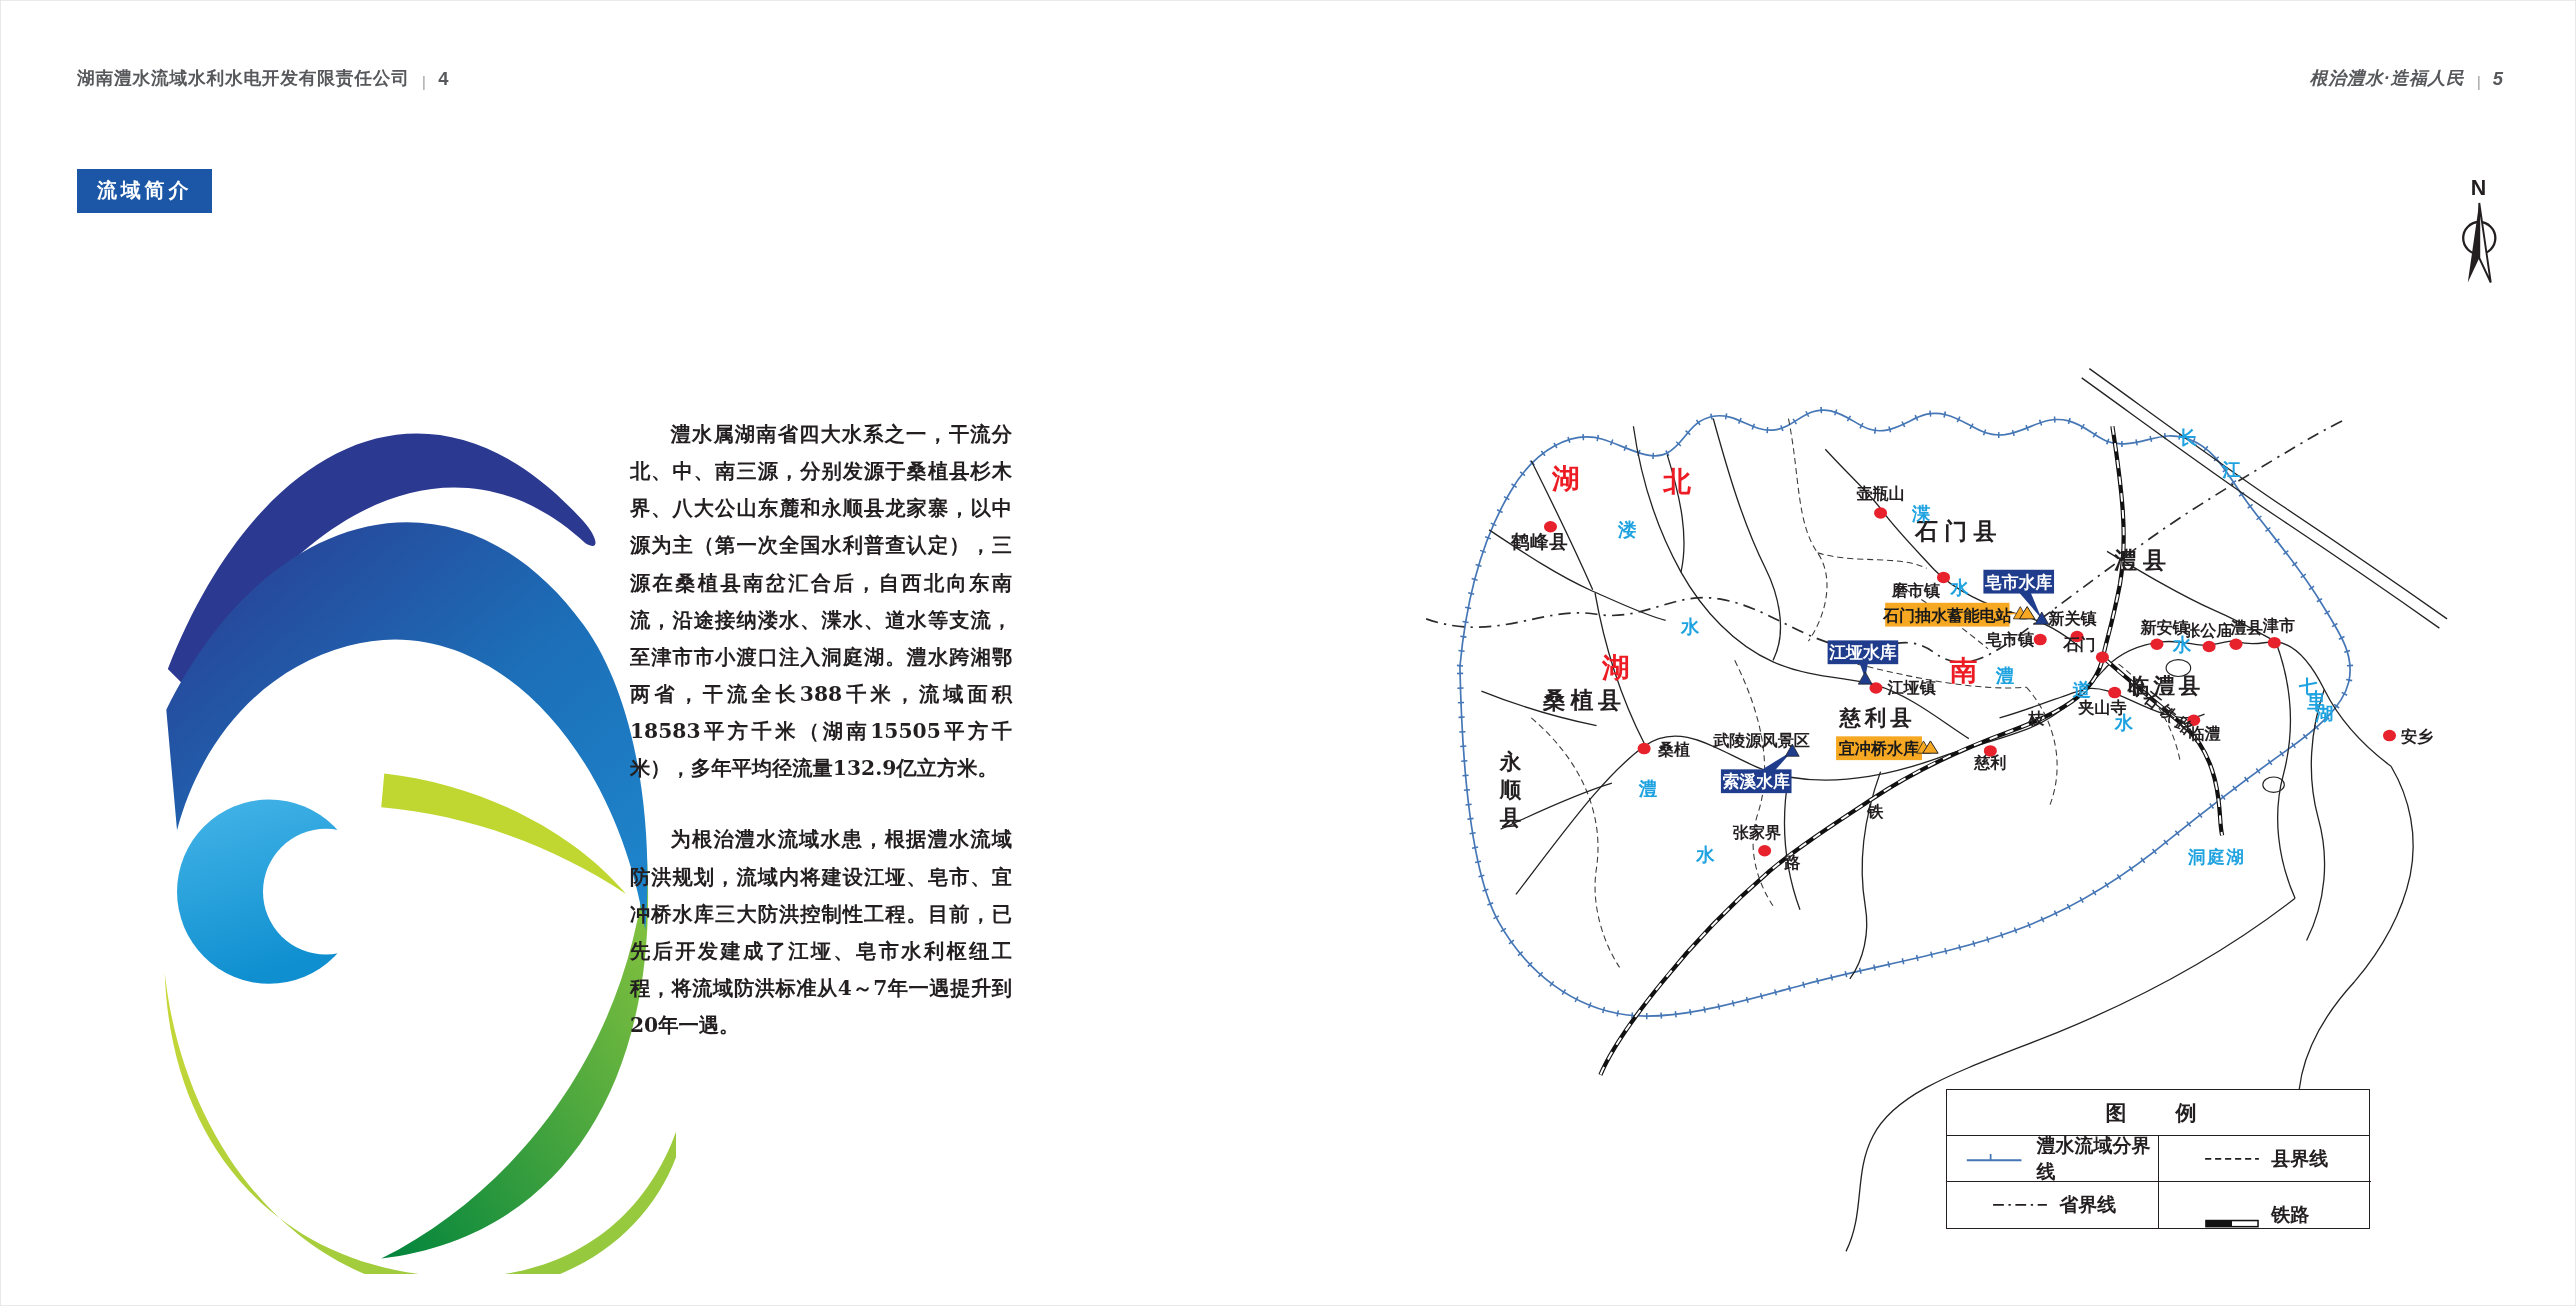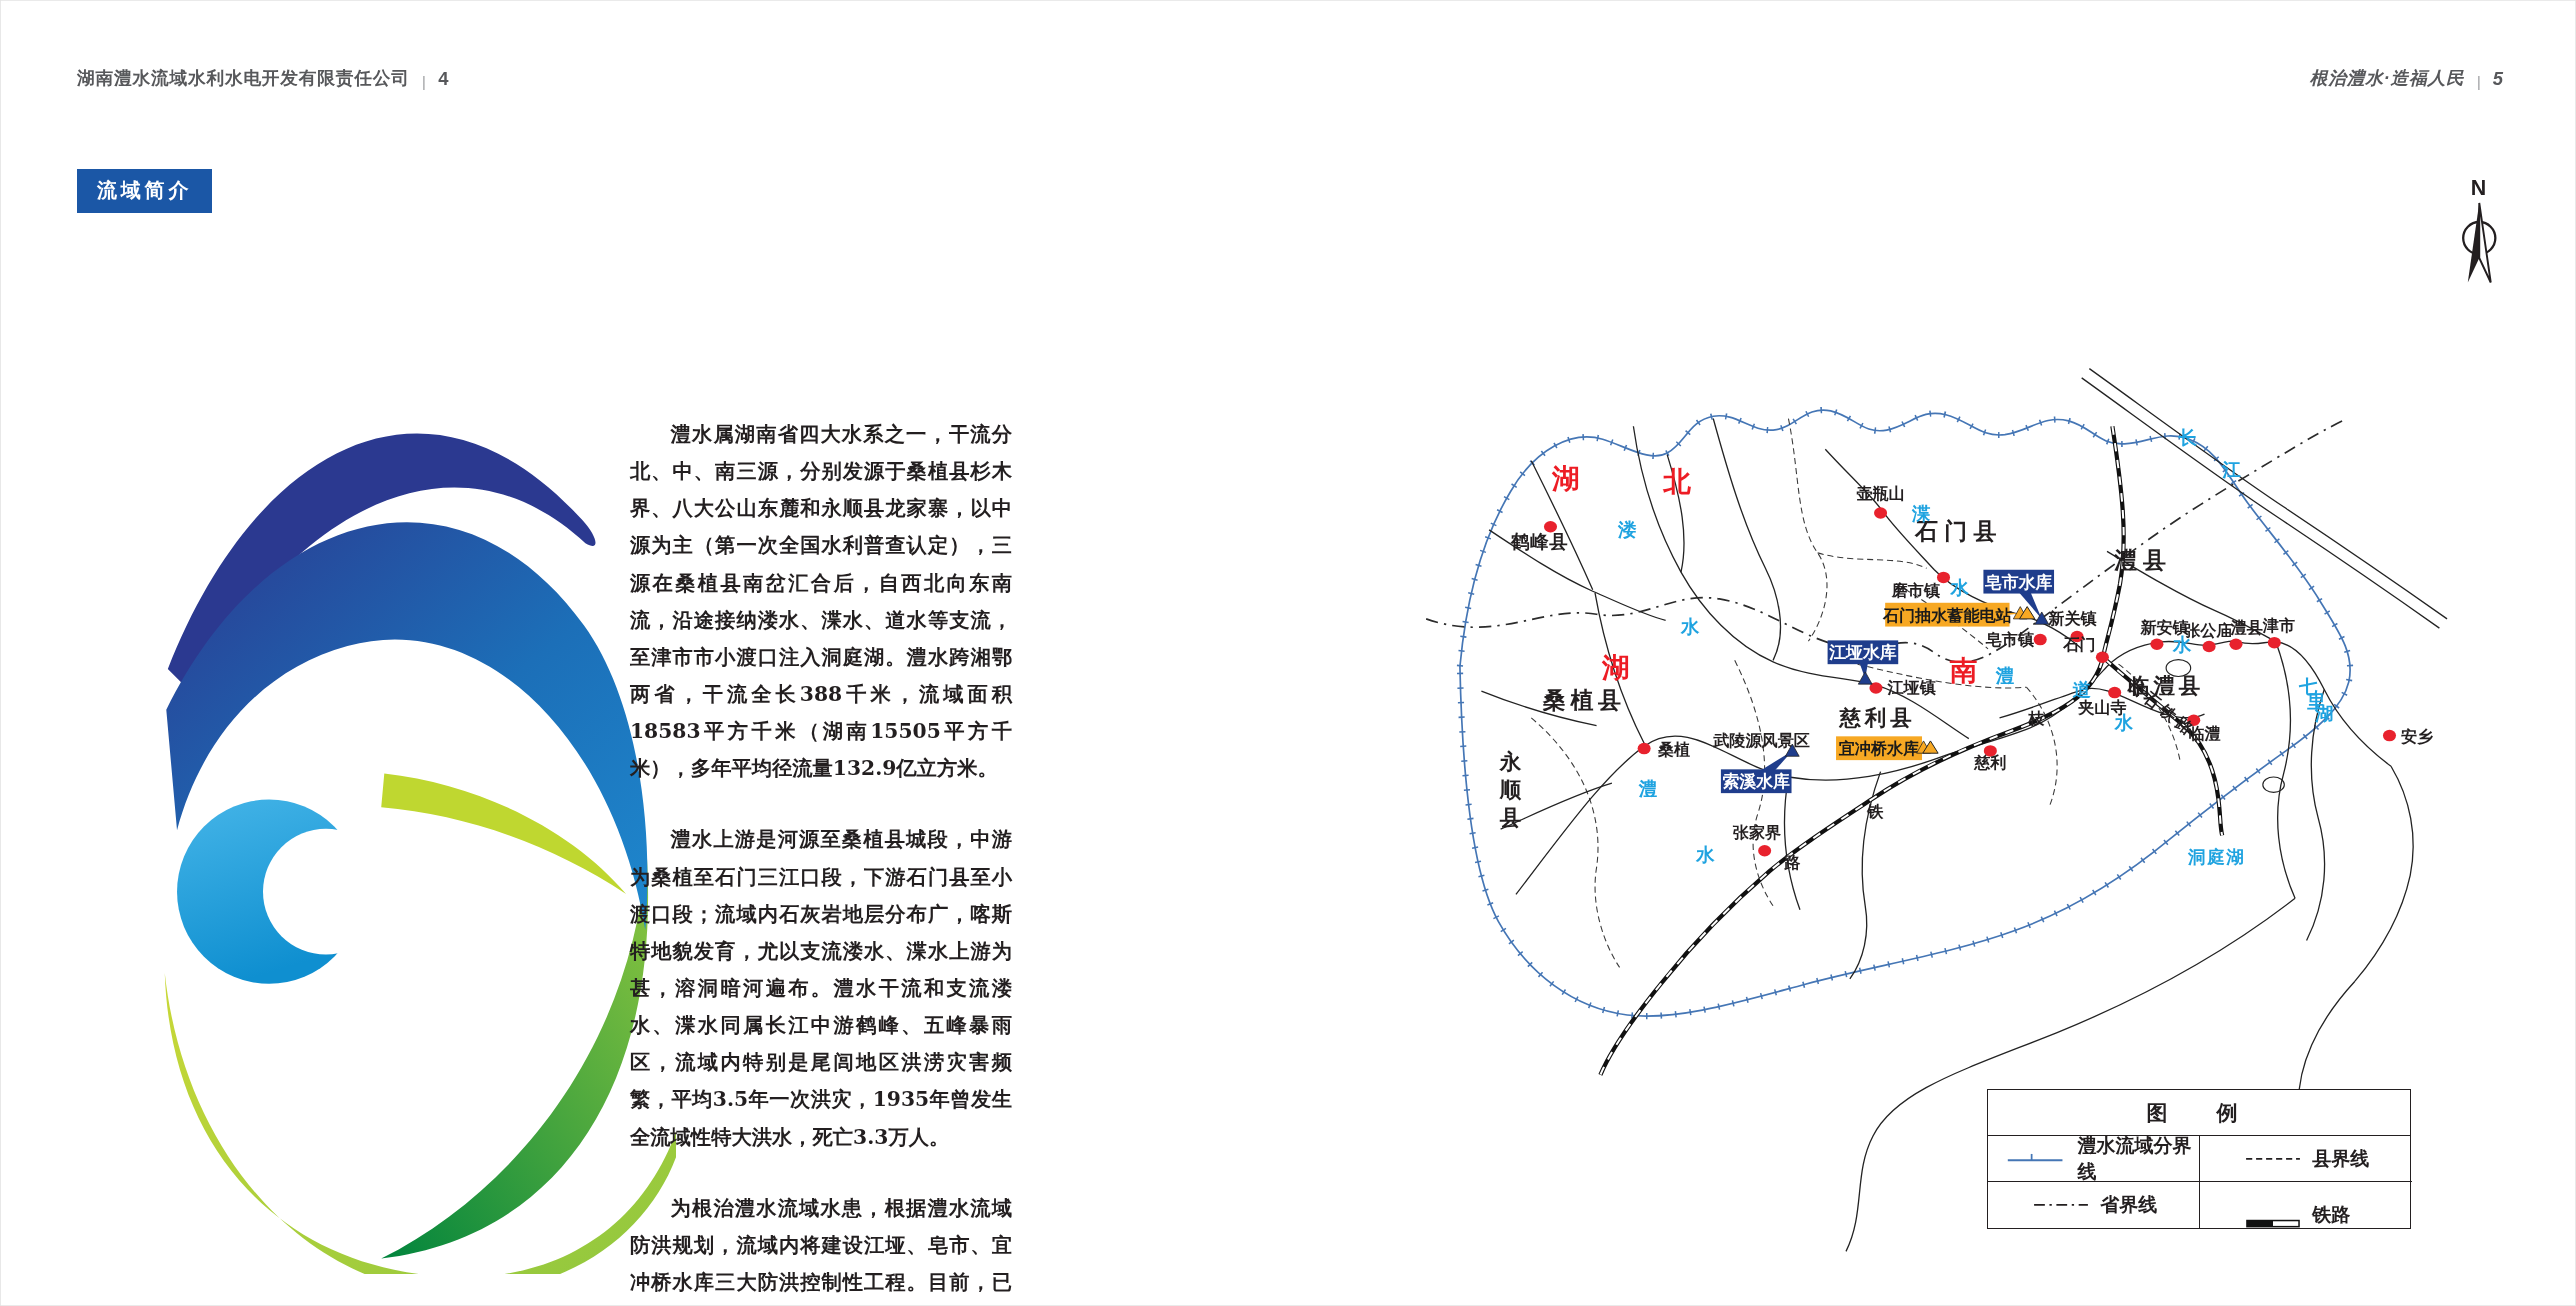--- a/index.html
+++ b/index.html
@@ -39,21 +39,21 @@
   .t-county{fill:#231f20;font-weight:bold;}
   .t-town{fill:#231f20;font-size:21px;font-weight:bold;}
   .t-river{fill:#1fa3e0;font-size:24px;font-weight:bold;}
   .t-water{fill:#1fa3e0;font-size:23px;font-weight:bold;}
   .t-poi{fill:#231f20;font-size:21px;font-weight:bold;}
   .t-railch{fill:#231f20;font-size:21px;font-weight:bold;}
   .t-badge-w{fill:#fff;font-size:22px;font-weight:bold;}
   .t-badge-b{fill:#1a1a1a;font-size:21px;font-weight:bold;}
   text{font-family:"Liberation Sans",sans-serif;}
   
-  .legend{position:absolute;left:1987px;top:1089px;width:424px;height:140px;background:#fff;
+  .legend{position:absolute;left:1946px;top:1089px;width:424px;height:140px;background:#fff;
     border:1.9px solid #231f20;box-sizing:border-box;}
   .legend .lg-title{position:absolute;left:0;top:0;width:100%;height:46px;line-height:46px;
     text-align:center;font-size:21px;font-weight:bold;letter-spacing:14px;color:#231f20;
     border-bottom:1.5px solid #231f20;box-sizing:border-box;}
   .lg-cell{position:absolute;display:flex;align-items:center;justify-content:flex-start;
     gap:12.3px;box-sizing:border-box;padding-left:26px;color:#231f20;font-size:19px;font-weight:bold;}
   #lg-c1{left:0;top:46px;width:212px;height:46px;border-right:1.5px solid #231f20;border-bottom:1.5px solid #231f20;padding-left:17px;}
   #lg-c2{left:212px;top:46px;width:212px;height:46px;border-bottom:1.5px solid #231f20;padding-left:46px;}
   #lg-c3{left:0;top:92px;width:212px;height:46px;border-right:1.5px solid #231f20;padding-left:46px;}
   #lg-c4{left:212px;top:92px;width:212px;height:46px;padding-left:46px;align-items:flex-end;}
@@ -105,21 +105,20 @@
     <path d="M296,1220 C530,1192 660,992 642,695 C622,938 478,1128 296,1220 Z" fill="url(#gGreen)"></path>
     <path d="M300,588 C425,602 545,662 615,745 C520,682 410,642 296,632 Z" fill="#bfd730"></path>
     <path d="M18,452 C130,165 355,35 558,258 C578,280 582,300 562,288 C392,132 185,242 48,482 Z" fill="#2b3990"></path>
     <path d="M16,505 C150,235 400,175 560,395 C626,486 652,645 640,792 C600,545 430,372 252,422 C142,452 62,542 30,662 Z" fill="url(#gBlue)"></path>
     <circle cx="150" cy="742" r="120" fill="url(#gCyan)"></circle>
     <circle cx="224" cy="742" r="82" fill="#ffffff"></circle>
   </svg>
 
   <div class="bodytext">
     <p>澧水属湖南省四大水系之一，干流分北、中、南三源，分别发源于桑植县杉木界、八大公山东麓和永顺县龙家寨，以中源为主（第一次全国水利普查认定），三源在桑植县南岔汇合后，自西北向东南流，沿途接纳溇水、渫水、道水等支流，至津市市小渡口注入洞庭湖。澧水跨湘鄂两省，干流全长388千米，流域面积18583平方千米（湖南15505平方千米），多年平均径流量132.9亿立方米。</p>
-    <p>澧水上游是河源至桑植县城段，中游为桑植至石门三江口段，下游石门县至小渡口段；流域内石灰岩地层分布广，喀斯特地貌发育，尤以支流溇水、渫水上游为甚，溶洞暗河遍布。澧水干流和支流溇水、渫水同属长江中游鹤峰、五峰暴雨区，流域内特别是尾闾地区洪涝灾害频繁，平均3.5年一次洪灾，1935年曾发生全流域性特大洪水，死亡3.3万人。</p>
     <p>为根治澧水流域水患，根据澧水流域防洪规划，流域内将建设江垭、皂市、宜冲桥水库三大防洪控制性工程。目前，已先后开发建成了江垭、皂市水利枢纽工程，将流域防洪标准从4～7年一遇提升到20年一遇。</p>
   </div>
 
 
   <svg class="compass" width="49" height="117" viewBox="0 0 64 152">
     <text x="32" y="26" text-anchor="middle" font-size="28" font-weight="bold" fill="#231f20">N</text>
     <circle cx="33" cy="82" r="21" fill="none" stroke="#231f20" stroke-width="3"></circle>
     <path d="M33,36 L18,140 L33,108 Z" fill="#231f20"></path>
     <path d="M33,36 L48,140 L33,108 Z" fill="#ffffff" stroke="#231f20" stroke-width="2.5"></path>
   </svg>

